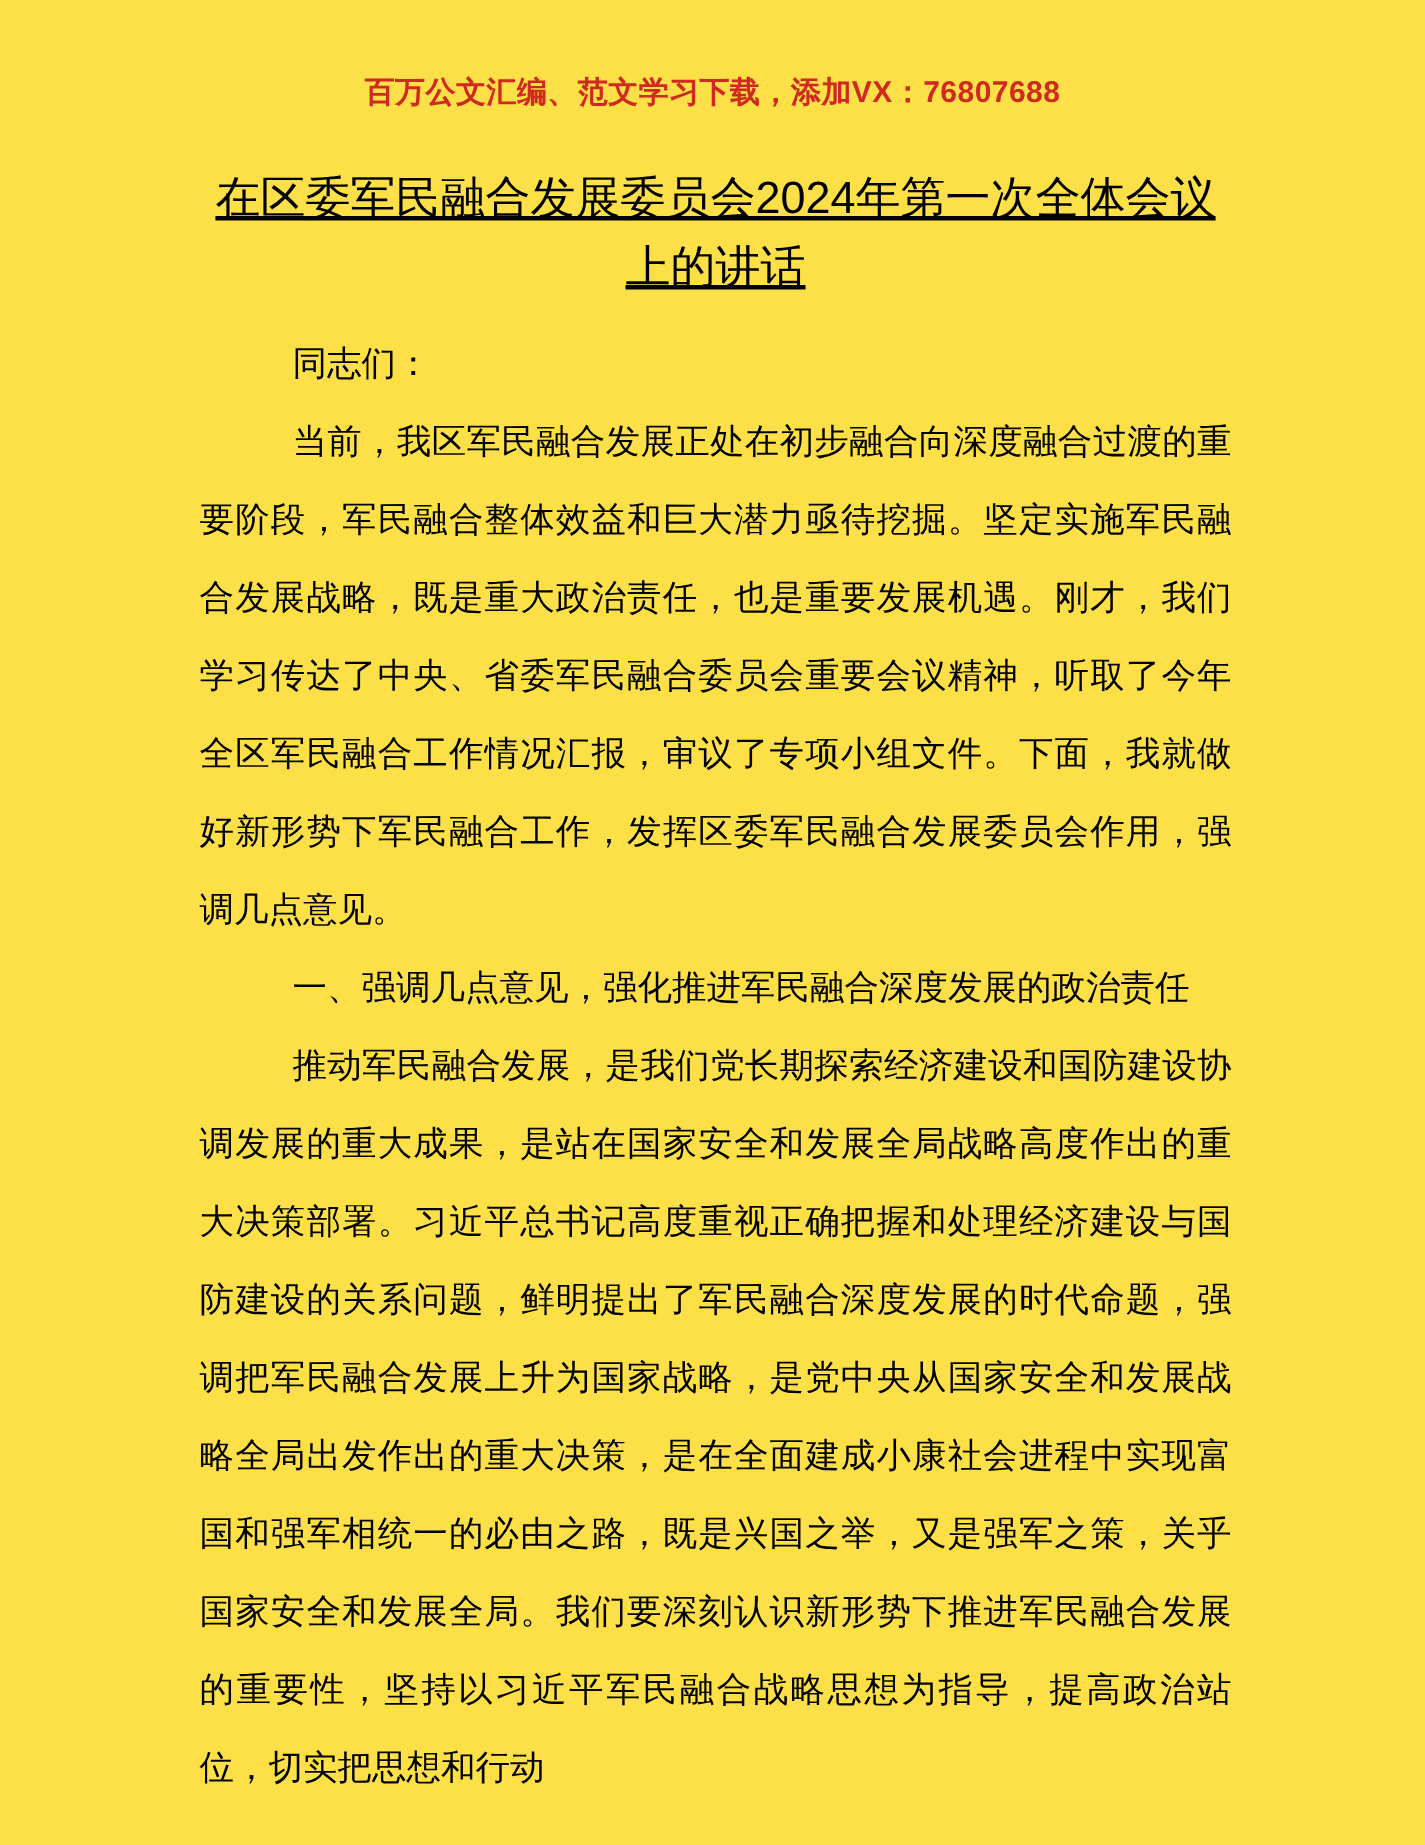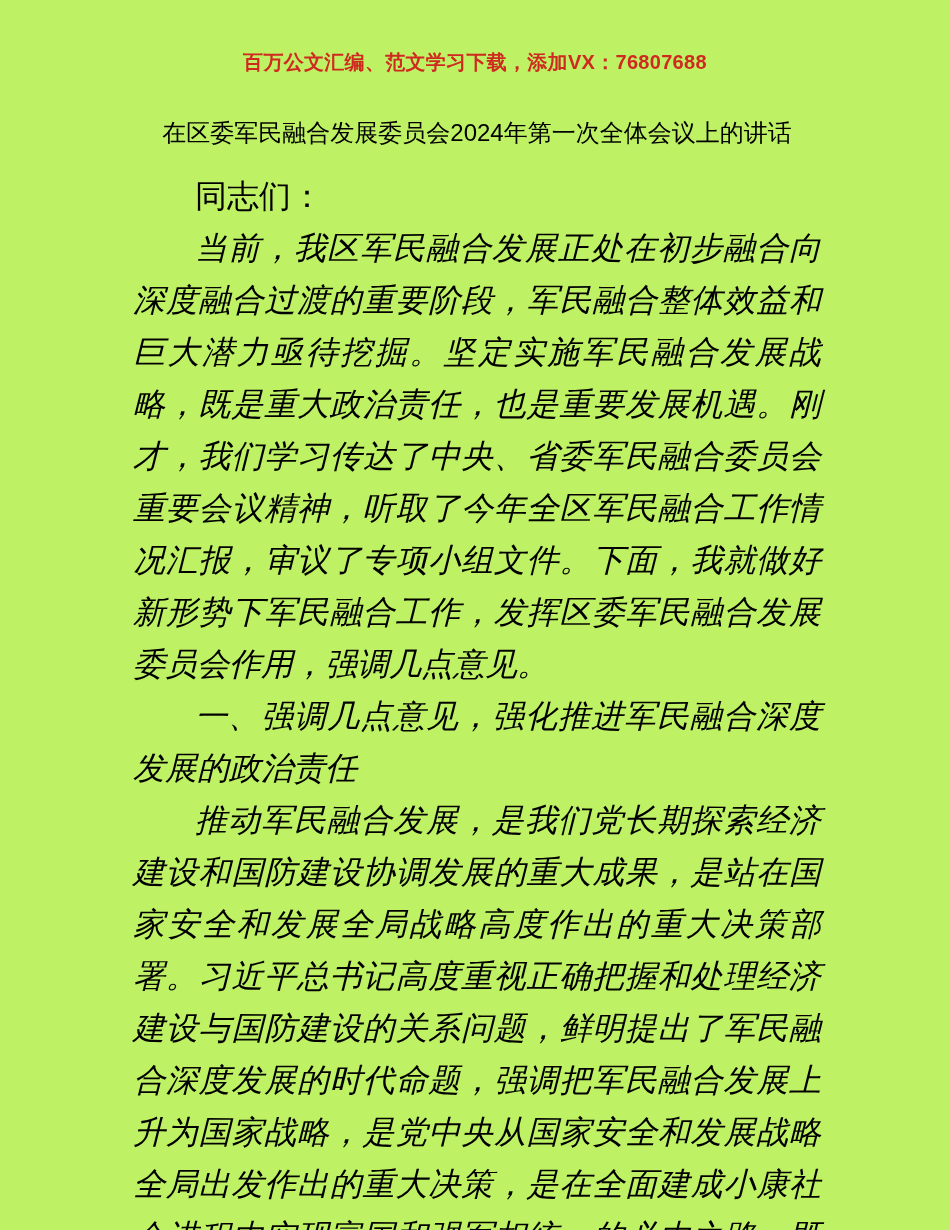--- a/index.html
+++ b/index.html
@@ -12,21 +12,21 @@
     height: 1230px;
     position: relative;
     font-family: "Liberation Sans", "DejaVu Sans", sans-serif;
     overflow: hidden;
     -webkit-font-smoothing: antialiased;
   }
 
   .page {
     width: 950px;
     height: 1230px;
-    background: #bef264;
+    background: #fde047;
     position: relative;
     box-sizing: border-box;
   }
 
   
   .promo-banner {
     position: absolute;
     top: 50px;
     left: 0;
     width: 950px;
@@ -41,47 +41,47 @@
 
   
   .doc-column {
     position: absolute;
     top: 110px;
     left: 133px;
     width: 688px;
   }
 
   .doc-title {
-    font-size: 24px;
+    font-size: 30px;
     line-height: 46px;
     text-align: center;
     color: #000000;
     font-weight: normal;
     margin: 0 0 14px 0;
     letter-spacing: 0px;
+    text-decoration: underline;
   }
 
   .para {
-    font-size: 32px;
+    font-size: 23px;
     line-height: 52px;
     color: #000000;
     text-align: justify;
     text-justify: inter-ideograph;
     margin: 0;
     letter-spacing: 0px;
     font-weight: normal;
   }
 
   .para.indent {
     text-indent: 62px;
   }
 
   .para + .para {
     margin-top: 0;
-    font-style: italic;
   }
 </style>
 </head>
 <body>
 
 <div class="page">
 
   <div class="promo-banner">百万公文汇编、范文学习下载，添加VX：76807688</div>
 
   <div class="doc-column">

